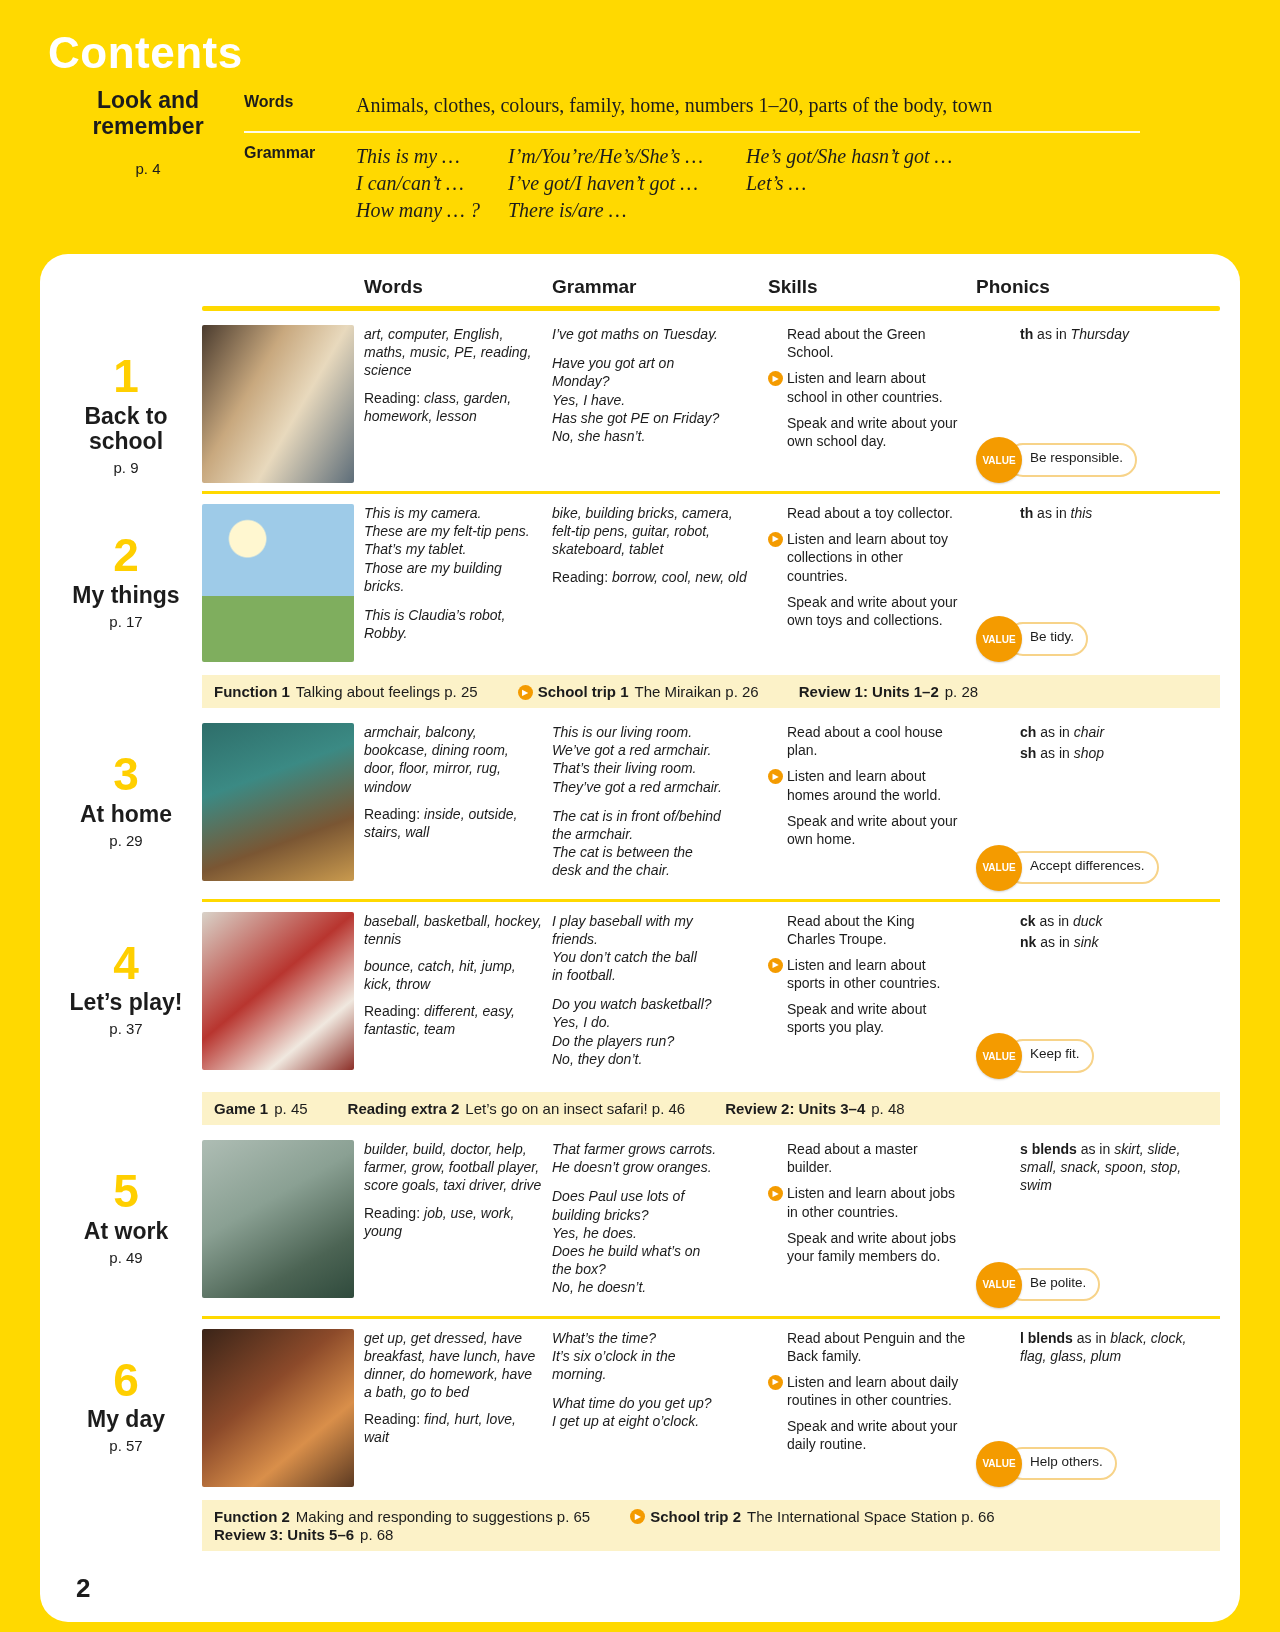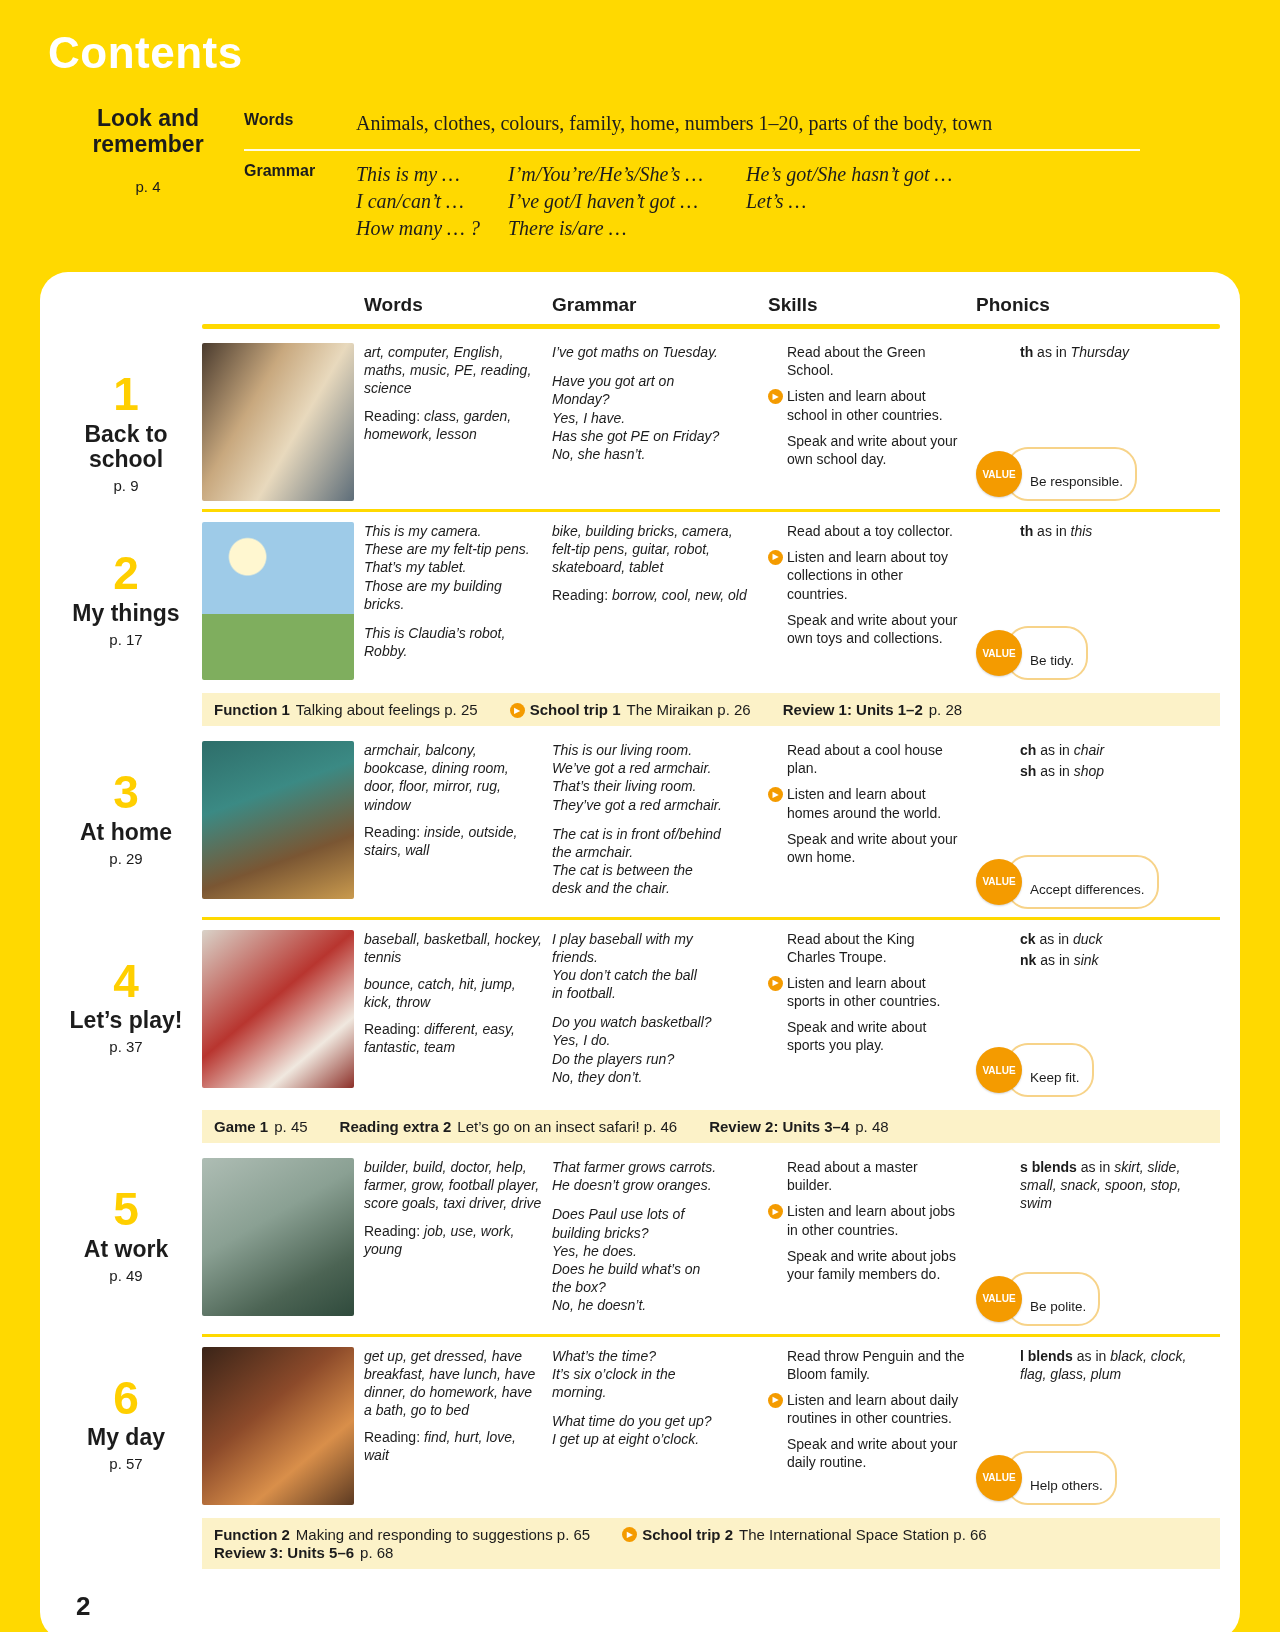--- a/index.html
+++ b/index.html
@@ -6,21 +6,21 @@
   html,body { width:1280px; height:1632px; }
   body {
     background:#ffd900;
     font-family:"Liberation Sans", sans-serif;
     color:#1c1c1c;
     overflow:hidden;
     position:relative;
   }
   
   .top { padding:28px 48px 0 48px; }
-  .contents-title { font-size:44px; font-weight:800; color:#fff; letter-spacing:.5px; margin-bottom:22px; }
+  .contents-title { font-size:44px; font-weight:800; color:#fff; letter-spacing:.5px; margin-bottom:4px; }
   .lr { display:flex; margin:0 92px 0 14px; }
   .lr-left { width:172px; text-align:center; padding-top:6px; flex:none; }
   .lr-title { font-size:23px; font-weight:800; line-height:1.12; }
   .lr-page { font-size:15px; margin-top:20px; }
   .lr-table { flex:1; margin-left:10px; }
   .lr-row { display:flex; padding:10px 0; }
   .lr-row.words { border-bottom:2px solid rgba(255,255,255,.9); padding-bottom:12px; }
   .lr-label { width:112px; flex:none; font-weight:800; font-size:16px; padding-top:1px; }
   .lr-content { flex:1; font-size:20px; line-height:1.35;font-family:Liberation Serif, serif; }
   .lr-gcols { display:flex; font-style:italic; white-space:pre-line; }
@@ -79,31 +79,31 @@
   .value-circle {
     width:46px; height:46px; border-radius:50%;
     background:#f49b00; color:#fff;
     font-size:10px; font-weight:800;
     display:flex; align-items:center; justify-content:center;
     flex:none; position:relative; z-index:2;
     box-shadow:0 1px 2px rgba(0,0,0,.18);
   }
   .value-pill {
     border:2px solid #f7d389; border-radius:22px; background:#fff;
-    padding:24px 12px 8px 22px; margin-left:-16px;
+    padding:4px 12px 8px 22px; margin-left:-16px;
     font-size:13.5px; white-space:nowrap;
   }
   
   .strip {
     margin:5px 0 5px 142px;
     background:#fcf2c8;
     padding:7px 12px;
     font-size:15px;
   }
-  .strip-line { display:flex; gap:32px; align-items:flex-end; margin:1px 0; }
+  .strip-line { display:flex; gap:40px; align-items:flex-end; margin:1px 0; }
   .strip .label { font-weight:800; margin-right:6px; }
   .strip .with-icon { display:flex; gap:5px; align-items:baseline; }
   .strip .play { margin-top:1px; align-self:center; }
   
   .pagenum { font-size:26px; font-weight:800; margin:22px 0 0 16px; }
 </style>
 </head>
 <body>
 
 <div class="top">
@@ -384,21 +384,21 @@
       <p><span class="rlabel">Reading:</span><span>find, hurt, love, wait</span></p>
     </div>
     <div class="cell grammar">
       <p>What’s the time?
 It’s six o’clock in the
 morning.</p>
       <p>What time do you get up?
 I get up at eight o’clock.</p>
     </div>
     <div class="cell skills">
-      <div class="skill">Read throw Penguin and the Bloom family.</div>
+      <div class="skill">Read about Penguin and the Back family.</div>
       <div class="skill with-icon">
           <span class="play">▶</span>
           <span>Listen and learn about daily routines in other countries.</span>
         </div>
       <div class="skill">Speak and write about your daily routine.</div>
     </div>
     <div class="cell phonics">
       <div class="ph-line"><span class="b">l blends</span><span> as in </span><span class="i">black, clock, flag, glass, plum</span></div>
       <div class="value">
         <span class="value-circle">VALUE</span>

